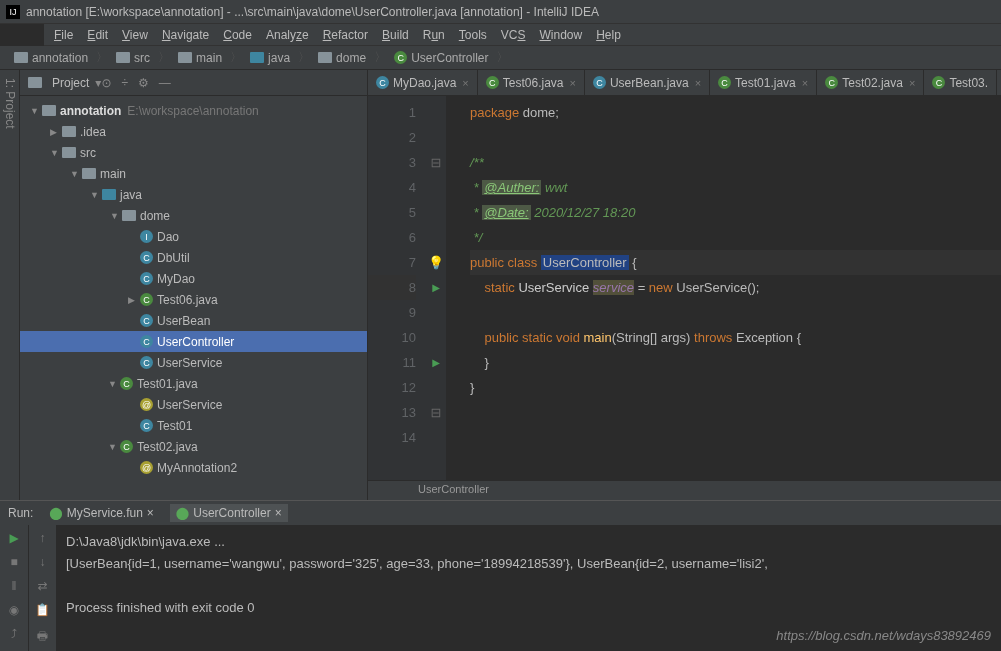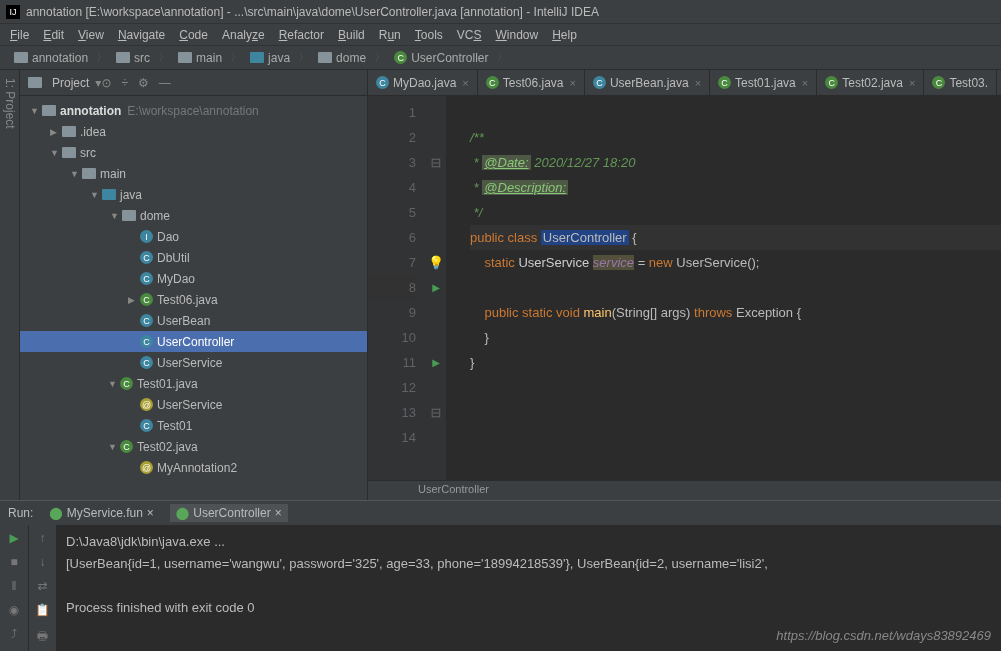--- a/index.html
+++ b/index.html
@@ -1,19 +1,19 @@
 <!DOCTYPE html>
 <html><head>
 <meta charset="utf-8">
 <style>
 * { margin: 0; padding: 0; box-sizing: border-box; font-family: "Segoe UI", sans-serif; }
 body { background: #2b2b2b; color: #bbb; font-size: 12px; overflow: hidden; width: 1001px; height: 651px; }
 .titlebar { background: #3c3f41; height: 24px; display: flex; align-items: center; padding: 0 6px; color: #bbb; border-bottom: 1px solid #323232; }
 .titlebar .appicon { width: 14px; height: 14px; background: #000; margin-right: 6px; display: inline-flex; align-items: center; justify-content: center; font-size: 9px; color: #fff; }
-.menubar { background: #3c3f41; height: 22px; display: flex; align-items: center; padding: 0 4px; gap: 2px; border-bottom: 1px solid #323232; }
+.menubar { background: #3c3f41; height: 22px; display: flex; align-items: center; padding: 0 4px; gap: 2px; border-bottom: 1px solid #323232; margin-left: 44px; }
 .menubar span { padding: 2px 6px; cursor: pointer; }
 .menubar span u { text-decoration: underline; }
 .navbar { background: #3c3f41; height: 24px; display: flex; align-items: center; padding: 0 8px; border-bottom: 1px solid #2b2b2b; }
 .navbar .crumb { display: flex; align-items: center; padding: 0 6px; color: #aaa; height: 24px; }
 .navbar .sep { color: #555; padding: 0 2px; }
 .folder-icon { width: 14px; height: 11px; background: #87939a; margin-right: 4px; border-radius: 1px; display: inline-block; }
 .folder-icon.blue { background: #3e86a0; }
 .class-icon { width: 13px; height: 13px; border-radius: 50%; background: #4a8a3f; display: inline-flex; align-items: center; justify-content: center; color: #fff; font-size: 9px; margin-right: 4px; }
 .main-area { display: flex; height: 430px; }
 .side-tab { width: 20px; background: #3c3f41; border-right: 1px solid #2b2b2b; writing-mode: vertical-lr; text-align: center; padding-top: 8px; color: #888; display: flex; align-items: center; }
@@ -278,24 +278,25 @@
         <div><span class="bulb">💡</span></div>
         <div class="run-mark">▶</div>
           <div>&nbsp;</div>
           <div>&nbsp;</div>
         <div class="run-mark">▶</div>
           <div>&nbsp;</div>
           <div style="color:#666">⊟</div>
           <div>&nbsp;</div>
       </div>
       <div class="code">
+        <div class="code-line"><span class="kw">package</span> <span>dome</span>;</div>
         <div class="code-line">&nbsp;</div>
         <div class="code-line"><span class="comment">/**</span></div>
+        <div class="code-line"><span class="comment"> * </span><span class="comment-tag">@Auther:</span><span class="comment"> wwt</span></div>
         <div class="code-line"><span class="comment"> * </span><span class="comment-tag">@Date:</span><span class="comment"> 2020/12/27 18:20</span></div>
-        <div class="code-line"><span class="comment"> * </span><span class="comment-tag">@Description:</span></div>
         <div class="code-line"><span class="comment"> */</span></div>
         <div class="code-line" style="background:#323232"><span class="kw">public</span> <span class="kw">class</span> <span class="hl-cls">UserController</span> <span>{</span></div>
         <div class="code-line">    <span class="kw">static</span> <span class="cls">UserService</span> <span class="field" style="background:#52503a">service</span><span> = </span><span class="kw">new</span> <span>UserService()</span><span>;</span></div>
         <div class="code-line">&nbsp;</div>
         <div class="code-line">    <span class="kw">public</span> <span class="kw">static</span> <span class="kw">void</span> <span style="color:#ffc66d">main</span><span>(String[] args)</span> <span class="kw">throws</span> <span>Exception</span> {</div>
         <div class="code-line">    <span>}</span></div>
         <div class="code-line"><span>}</span></div>
       </div>
     </div>
     <div class="crumb-bar"><span>UserController</span></div>

